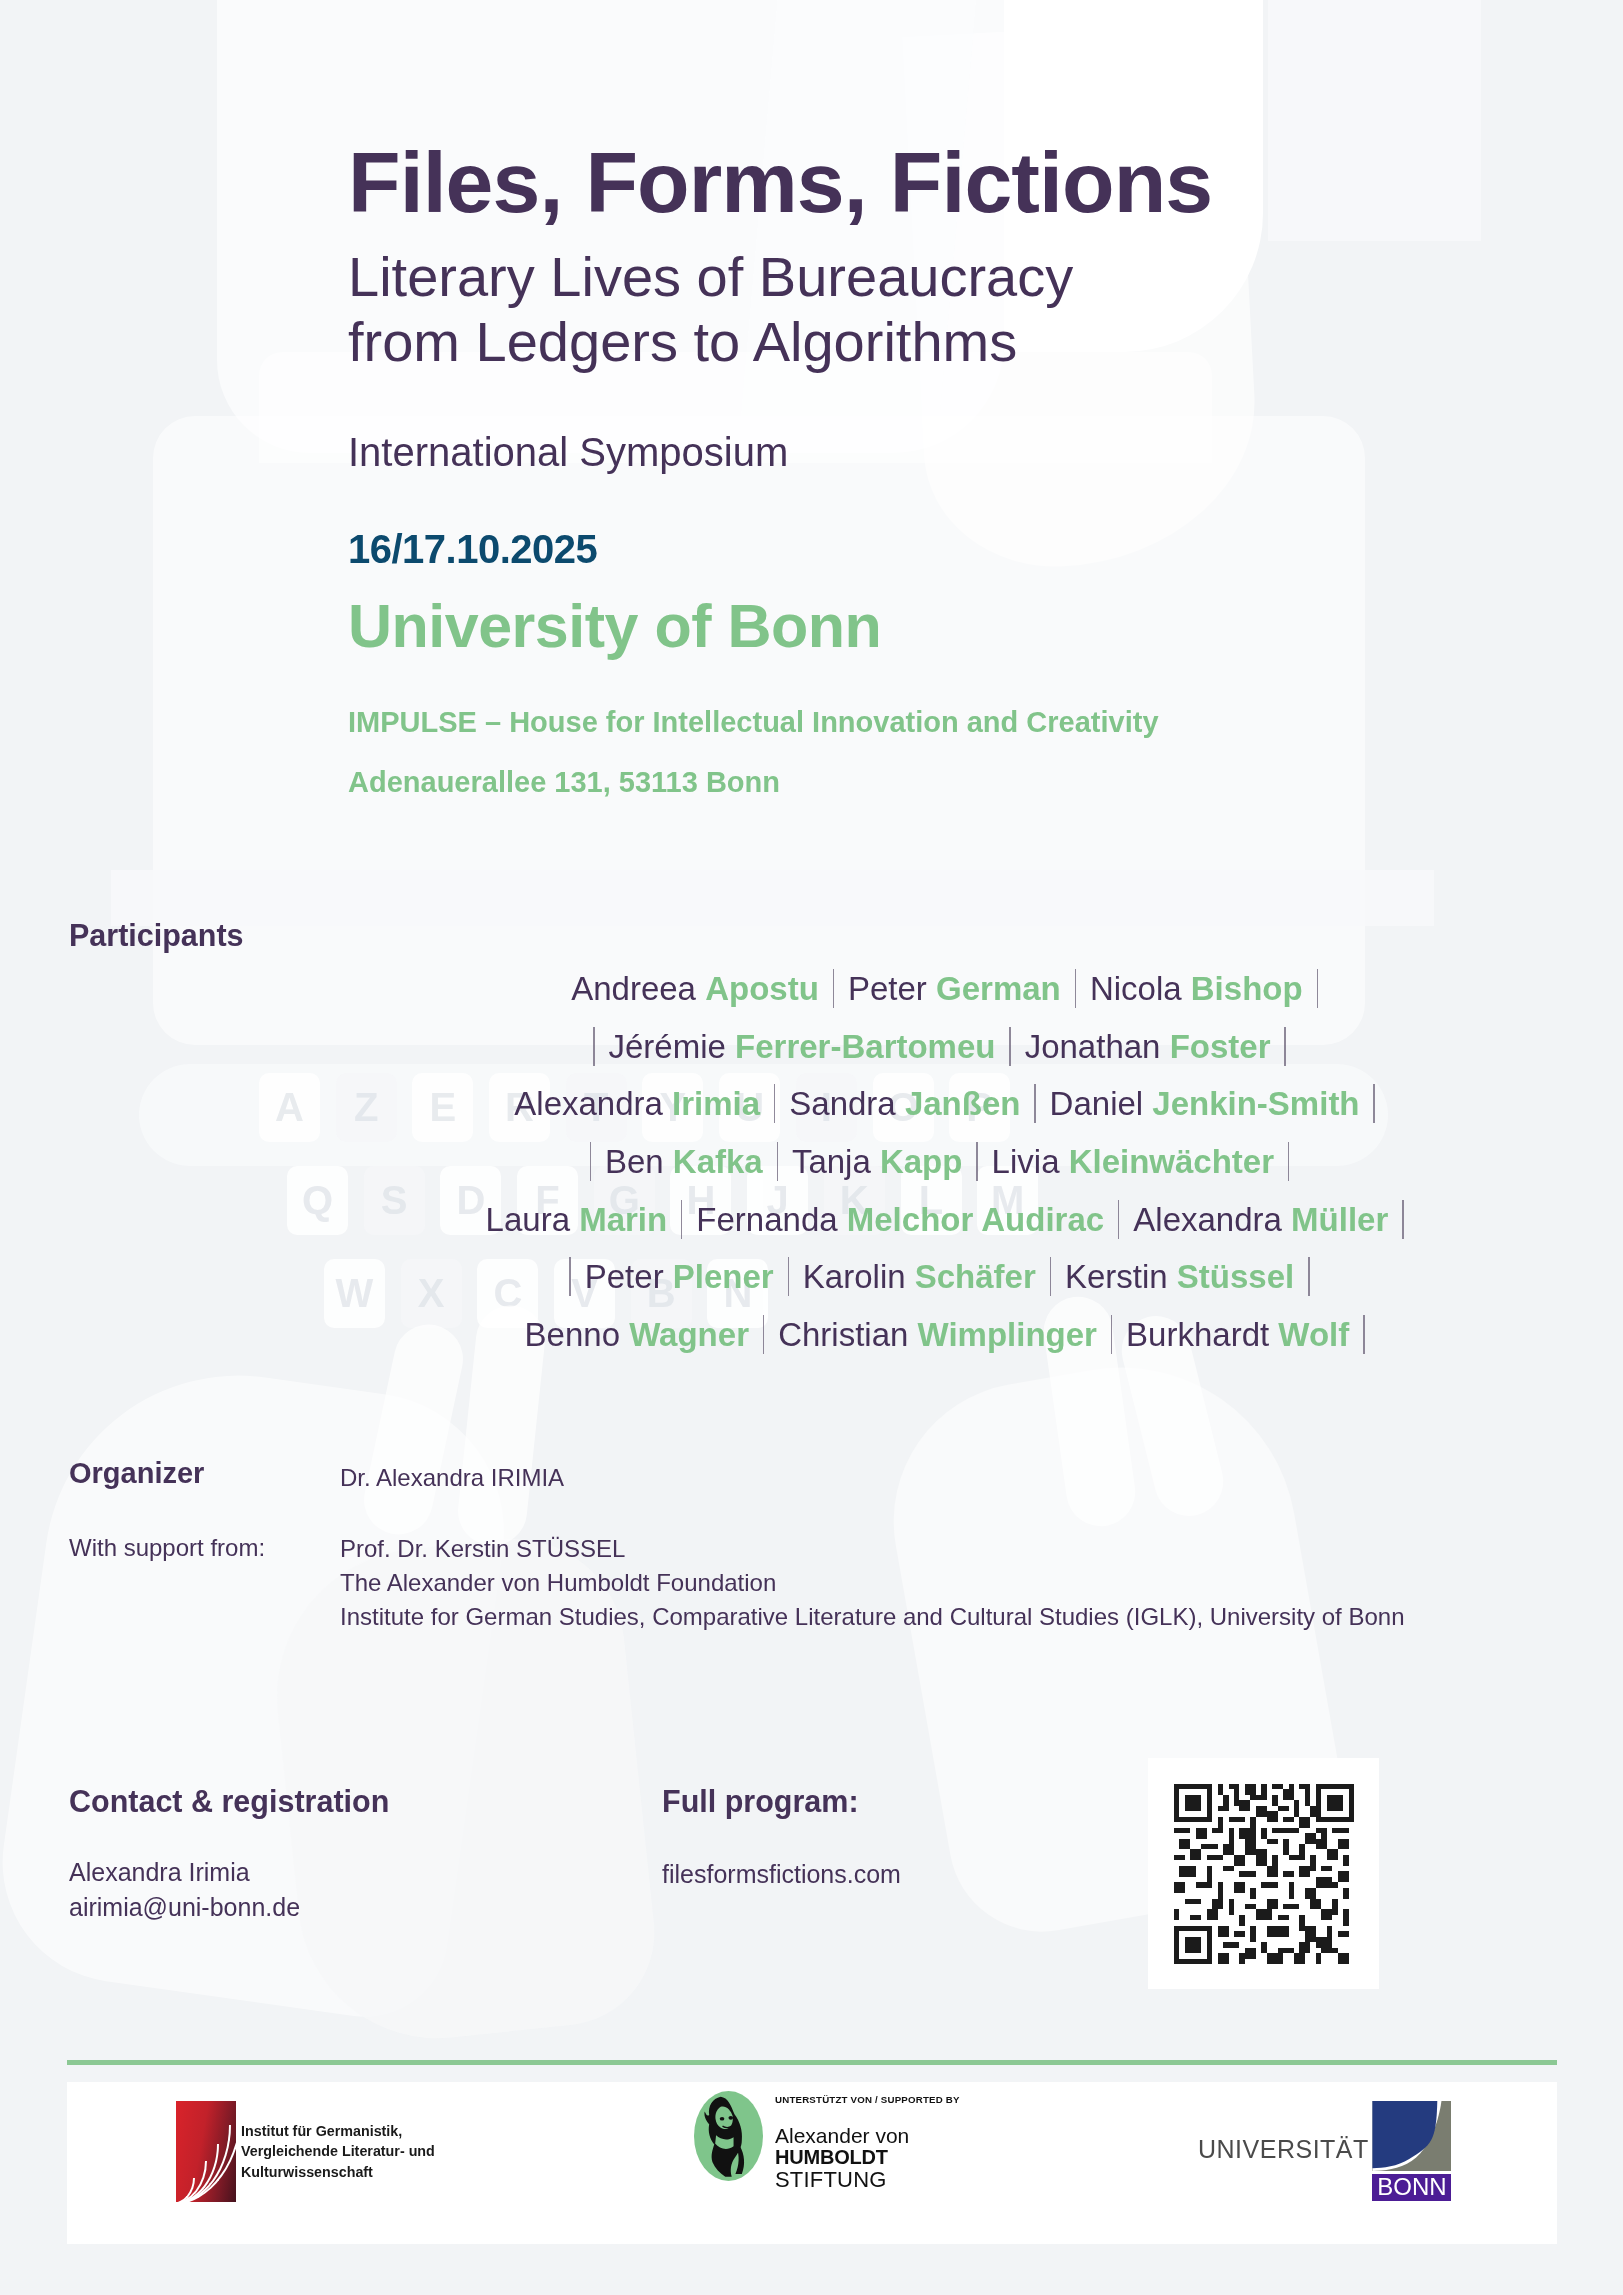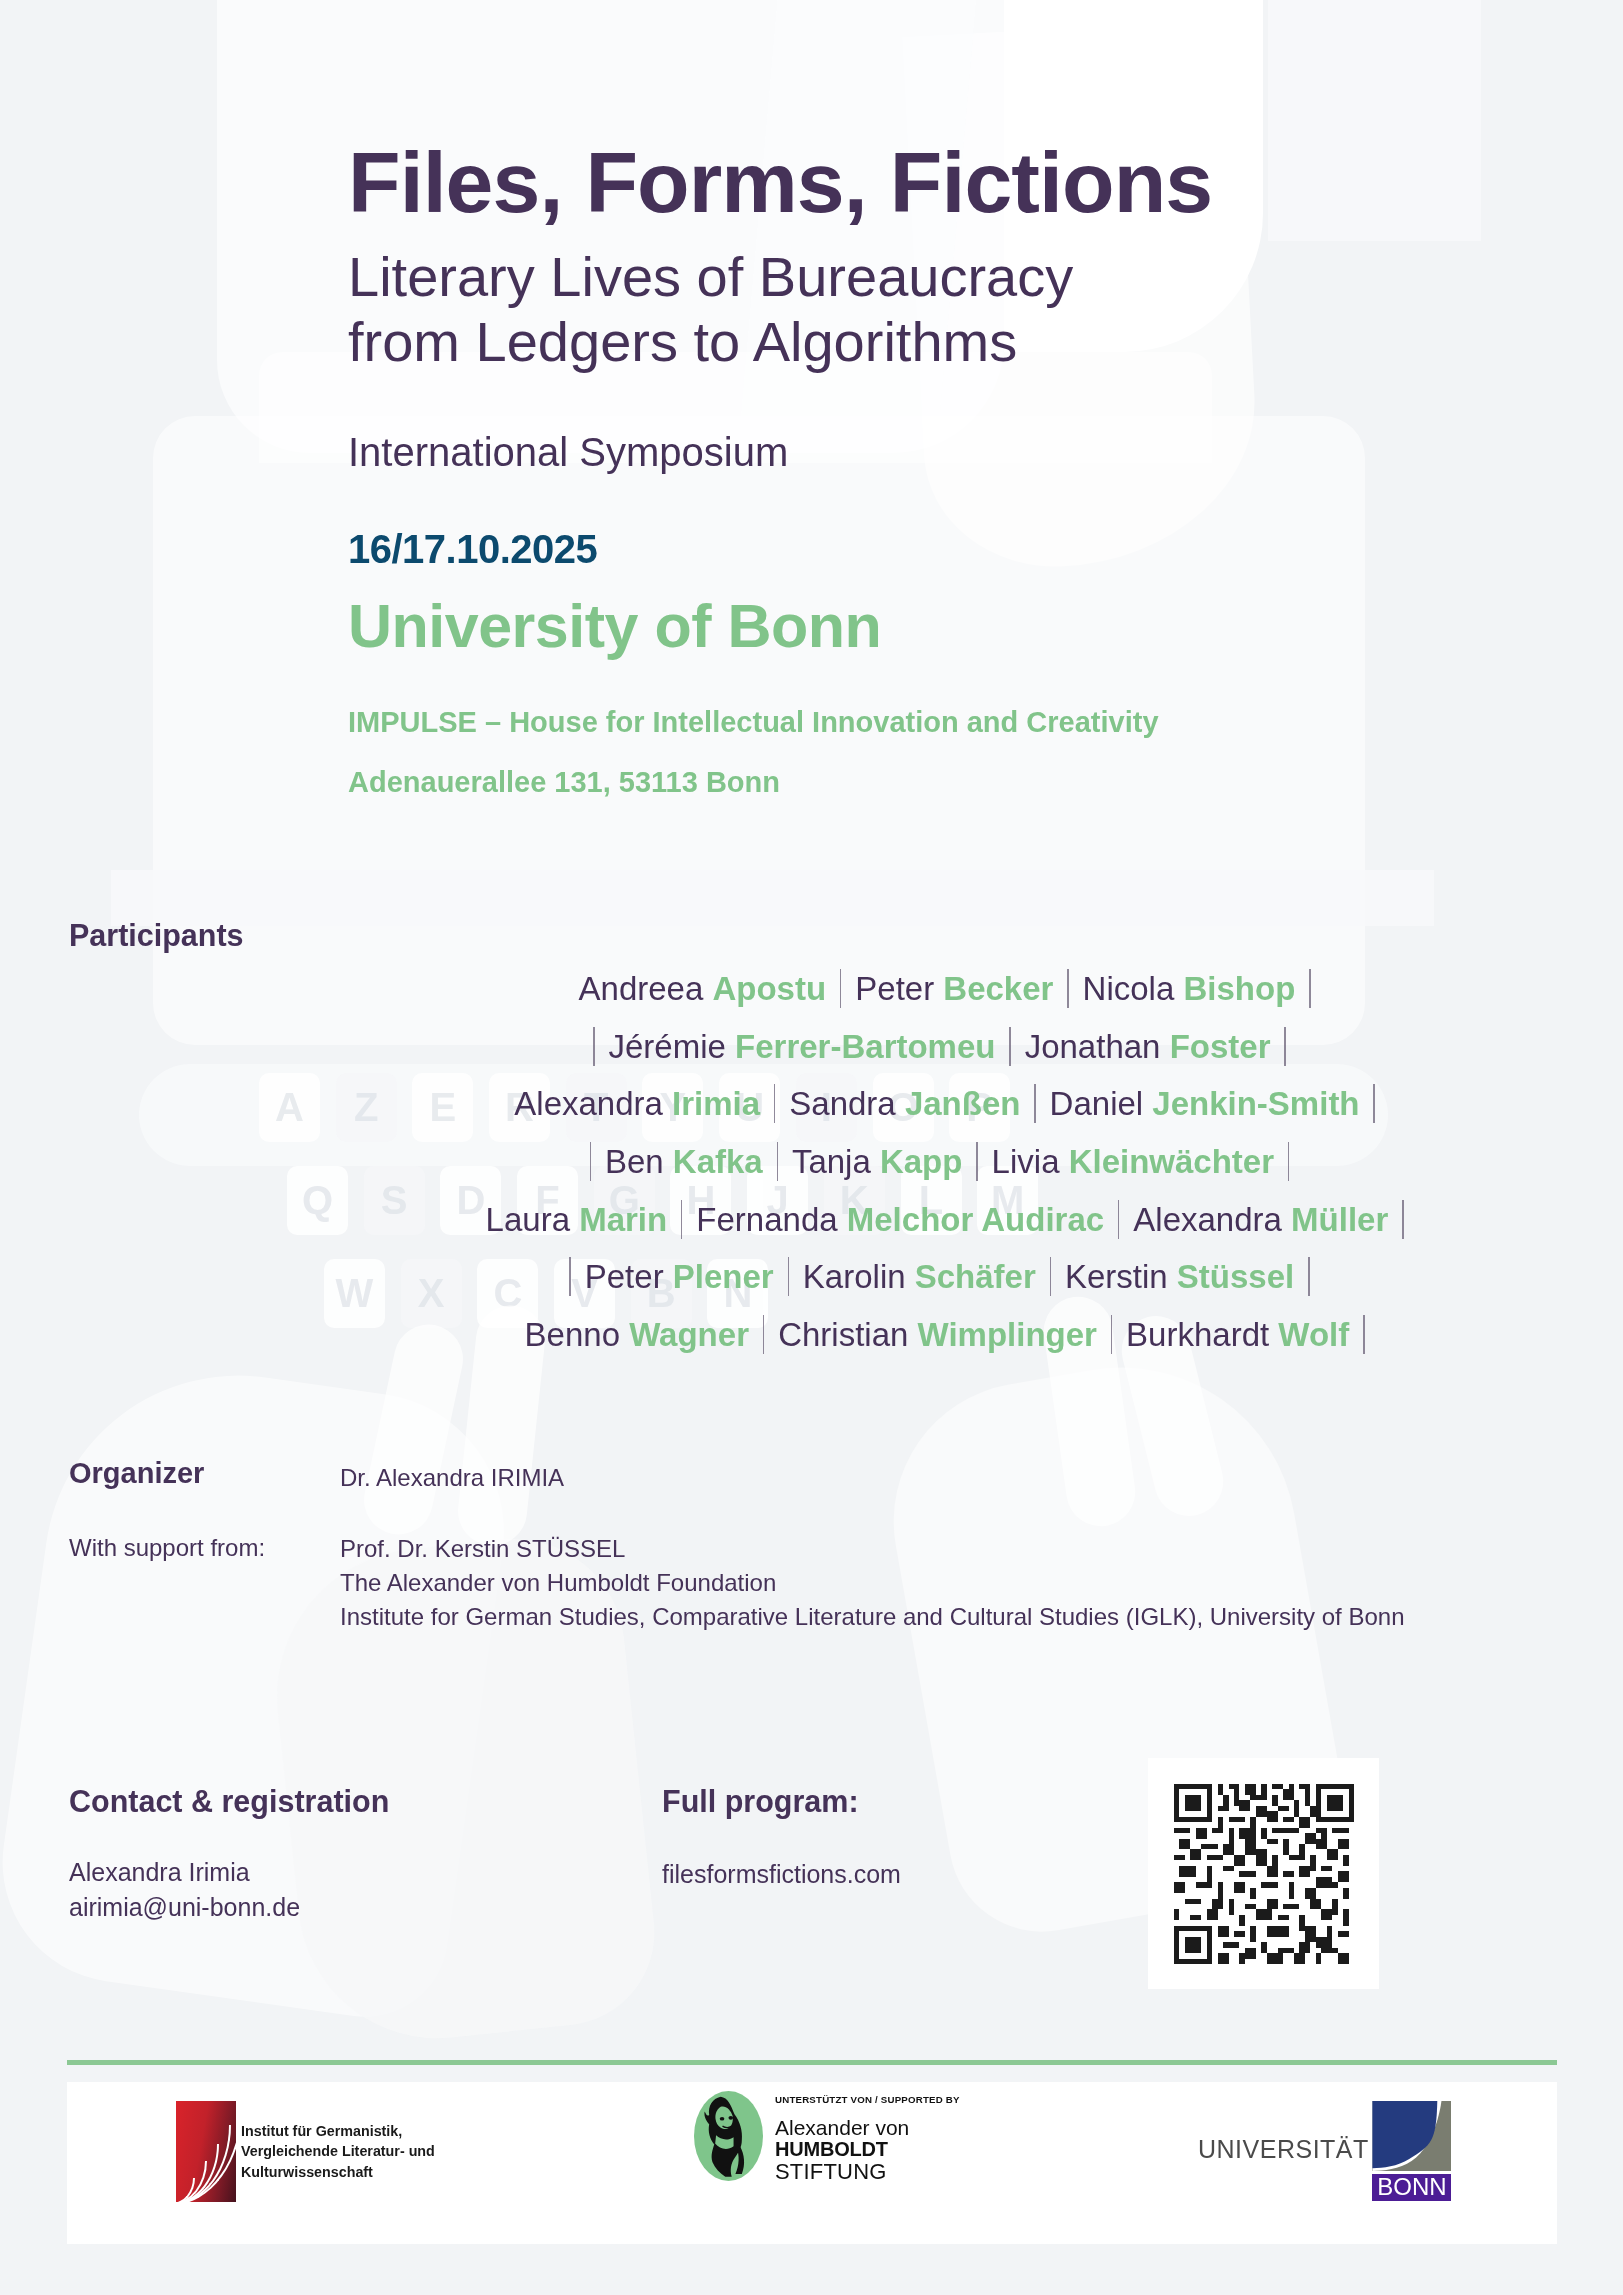--- a/index.html
+++ b/index.html
@@ -159,21 +159,21 @@
   .iglk-mark{width:60px;height:101px;position:relative;overflow:hidden;
              background:linear-gradient(100deg,#d9232a 0%,#c2212a 42%,#7d1a26 75%,#45121d 100%);}
   .iglk-mark i{position:absolute;left:-3.7px;bottom:-2.8px;border:2.3px solid #ffffff;border-top:none;border-left:none;
                border-radius:0 0 100% 0;background:transparent;}
   .iglk-txt{font-size:14.3px;line-height:1.42;color:#1a1a1a;font-weight:600;}
 
   .logo-hum{position:absolute;left:694px;top:2091px;display:flex;align-items:flex-start;gap:12px;}
   .hum-oval{width:69px;height:90px;border-radius:50%;background:#7fc58b;position:relative;overflow:hidden;}
   .hum-txt{padding-top:2.8px;}
   .hum-small{font-size:9.7px;letter-spacing:0.2px;color:#111;font-weight:600;text-align:center;}
-  .hum-l1{font-size:21px;color:#111;font-weight:400;line-height:1.08;margin-top:12px;}
+  .hum-l1{font-size:21px;color:#111;font-weight:400;line-height:1.08;margin-top:20px;}
   .hum-l2{font-size:20px;color:#111;font-weight:800;line-height:1.02;letter-spacing:-0.2px;}
   .hum-l3{font-size:22px;color:#111;font-weight:400;line-height:1.06;letter-spacing:0.2px;}
 
   .logo-bonn{position:absolute;left:1198px;top:2101px;display:flex;align-items:center;}
   .bonn-word{font-size:25px;color:#4a4a4a;font-weight:400;letter-spacing:0.5px;padding-bottom:2.8px;}
   .bonn-mark{width:79px;margin-left:3.7px;}
   .bonn-sq{width:79px;height:70px;position:relative;overflow:hidden;background:#7a7d70;}
   .bonn-bar{width:79px;height:27px;background:#4c1d95;margin-top:2.8px;
             display:flex;align-items:center;justify-content:center;
             color:#ffffff;font-size:24px;font-weight:400;letter-spacing:0px;}
@@ -249,21 +249,21 @@
     <div class="date">16/17.10.2025</div>
     <div class="place">University of Bonn</div>
     <div class="venue">IMPULSE – House for Intellectual Innovation and Creativity</div>
     <div class="address">Adenauerallee 131, 53113 Bonn</div>
 
     <div class="participants-label">Participants</div>
     <div class="plist" id="participants-list">
         <div style="display: flex; width: 100%; align-items: center; justify-content: center;">
           <div class="pname"><span class="first">Andreea </span><span class="last">Apostu</span></div>
           <div class="psep"></div>
-          <div class="pname"><span class="first">Peter </span><span class="last">Becker</span></div>
+          <div class="pname"><span class="first">Peter </span><span class="last">German</span></div>
           <div class="psep"></div>
           <div class="pname"><span class="first">Nicola </span><span class="last">Bishop</span></div>
           <div class="psep"></div>
         </div>
         <div style="display: flex; width: 100%; align-items: center; justify-content: center;">
           <div class="psep"></div>
           <div class="pname"><span class="first">Jérémie </span><span class="last">Ferrer-Bartomeu</span></div>
           <div class="psep"></div>
           <div class="pname"><span class="first">Jonathan </span><span class="last">Foster</span></div>
           <div class="psep"></div>

